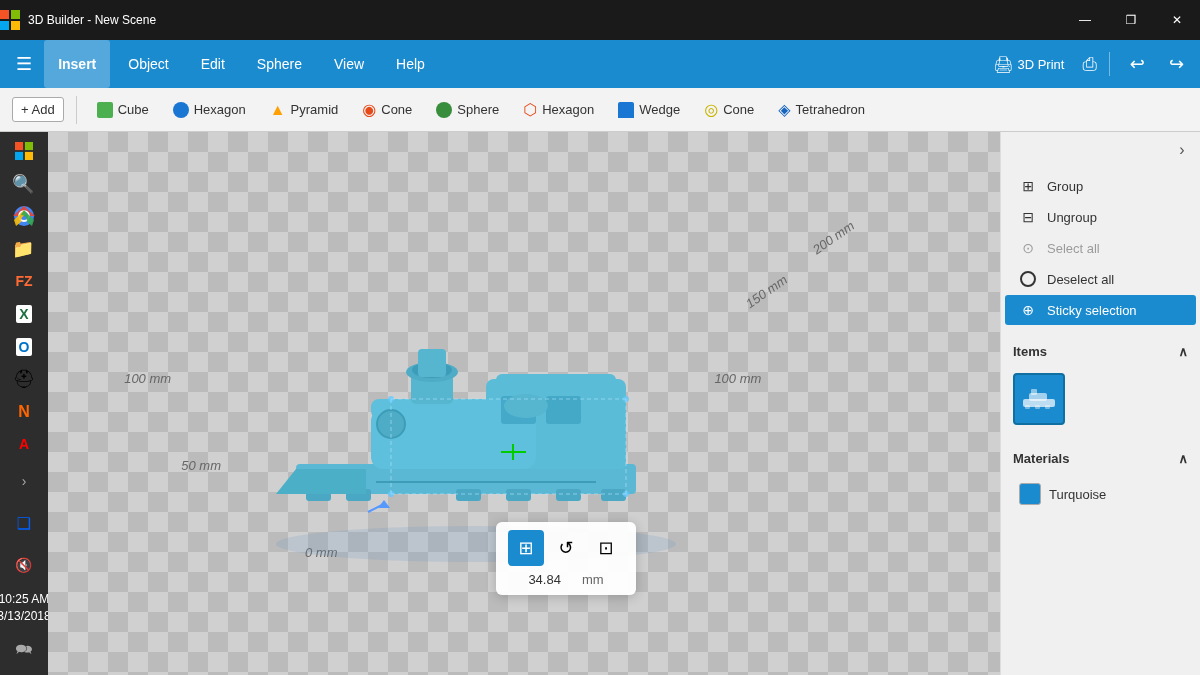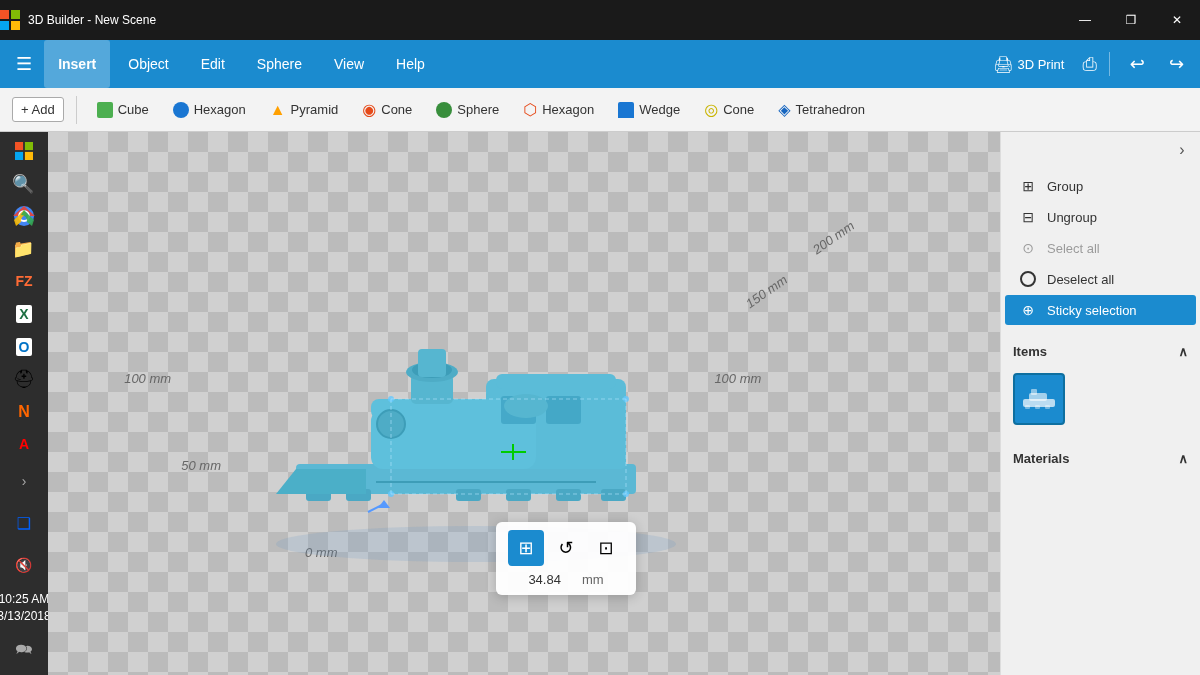--- a/index.html
+++ b/index.html
@@ -534,16 +534,22 @@
           </svg>
         </div>
       </div>
     </div>
 
     <div class="panel-section">
       <div class="panel-section-header">
         <span>Materials</span>
         <span>∧</span>
       </div>
+      <div class="materials-list">
+        <div class="material-item">
+          <span class="material-swatch" style="background:#1b8bcf;"></span>
+          <span>Turquoise</span>
+        </div>
+      </div>
     </div>
   </div>
 
 </div>
 
 </body></html>

